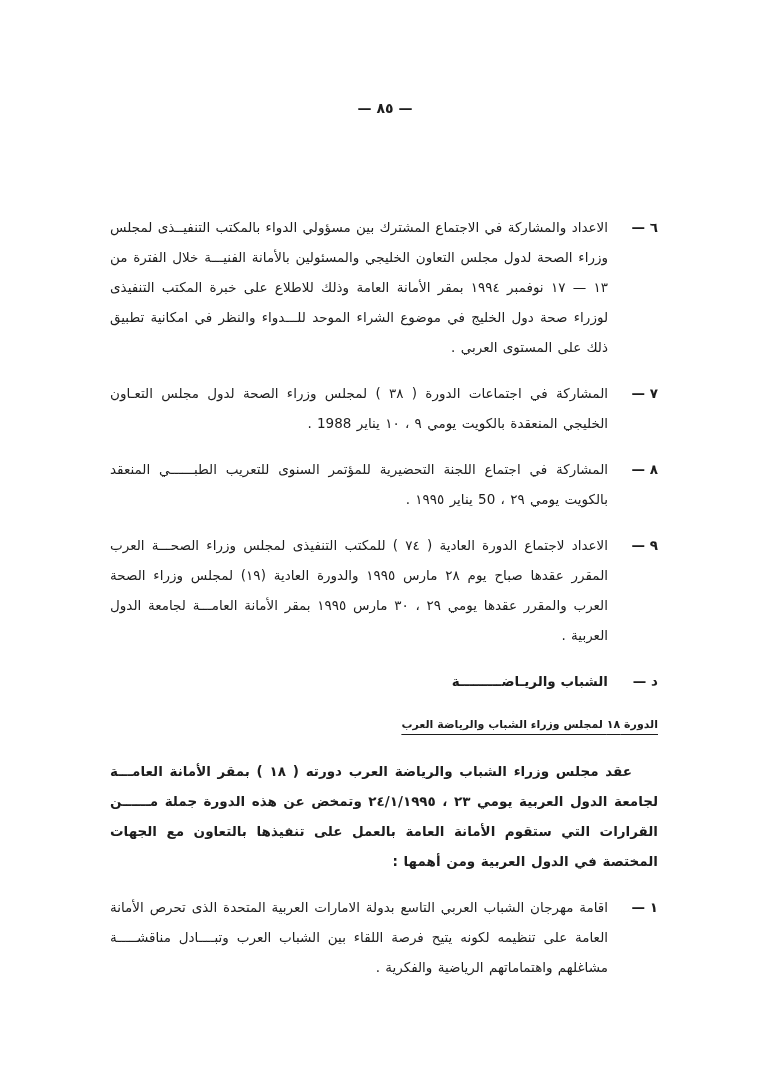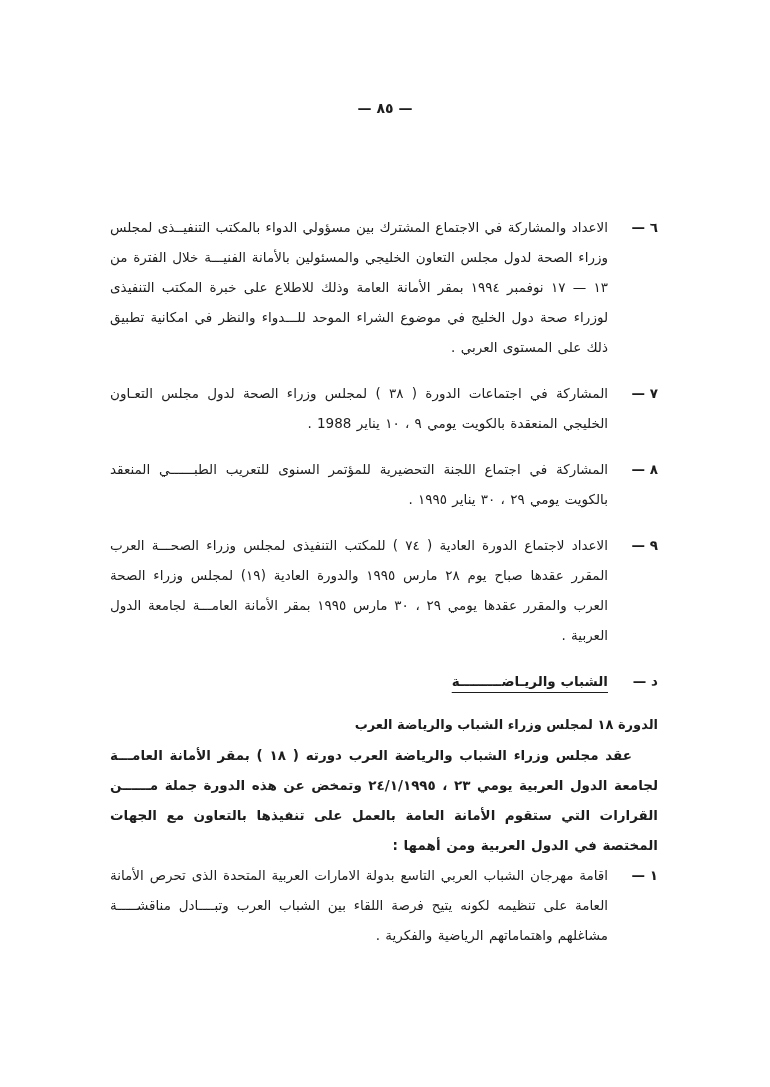--- a/index.html
+++ b/index.html
@@ -54,37 +54,38 @@
   }
   .section-line {
     display: flex;
     margin-top: 14px;
     margin-bottom: 14px;
   }
   .section-title {
     font-size: 13.5px;
     font-weight: 700;
     line-height: 30px;
-    text-decoration: underline;
     text-underline-offset: 6px;
   }
   .subheading {
-    font-size: 13px;
+    font-size: 11px;
     font-weight: 700;
     line-height: 30px;
-    margin-bottom: 0;
+    margin-bottom: 16px;
+    text-decoration: underline;
     text-underline-offset: 6px;
   }
   .paragraph {
     font-size: 13.5px;
     font-weight: 700;
     line-height: 30px;
     text-align: justify;
     text-indent: 26px;
     word-spacing: 1px;
+    margin-bottom: 16px;
   }
 </style>
 </head>
 <body>
 
 <div class="page">
   <div class="page-number">— ٨٥ —</div>
 
   <div class="content">
 
@@ -92,21 +93,21 @@
         <div class="list-item">
           <span class="marker">٦ —</span>
           <p class="item-text">الاعداد والمشاركة في الاجتماع المشترك بين مسؤولي الدواء بالمكتب التنفيــذى لمجلس وزراء الصحة لدول مجلس التعاون الخليجي والمسئولين بالأمانة الفنيـــة خلال الفترة من ١٣ — ١٧ نوفمبر ١٩٩٤ بمقر الأمانة العامة وذلك للاطلاع على خبرة المكتب التنفيذى لوزراء صحة دول الخليج في موضوع الشراء الموحد للـــدواء والنظر في امكانية تطبيق ذلك على المستوى العربي .</p>
         </div>
         <div class="list-item">
           <span class="marker">٧ —</span>
           <p class="item-text">المشاركة في اجتماعات الدورة ( ٣٨ ) لمجلس وزراء الصحة لدول مجلس التعـاون الخليجي المنعقدة بالكويت يومي ٩ ، ١٠ يناير 1988 .</p>
         </div>
         <div class="list-item">
           <span class="marker">٨ —</span>
-          <p class="item-text">المشاركة في اجتماع اللجنة التحضيرية للمؤتمر السنوى للتعريب الطبــــــي المنعقد بالكويت يومي ٢٩ ، ٣٠ يناير ١٩٩٥ .</p>
+          <p class="item-text">المشاركة في اجتماع اللجنة التحضيرية للمؤتمر السنوى للتعريب الطبــــــي المنعقد بالكويت يومي ٢٩ ، 50 يناير ١٩٩٥ .</p>
         </div>
         <div class="list-item">
           <span class="marker">٩ —</span>
           <p class="item-text">الاعداد لاجتماع الدورة العادية ( ٧٤ ) للمكتب التنفيذى لمجلس وزراء الصحـــة العرب المقرر عقدها صباح يوم ٢٨ مارس ١٩٩٥ والدورة العادية (١٩) لمجلس وزراء الصحة العرب والمقرر عقدها يومي ٢٩ ، ٣٠ مارس ١٩٩٥ بمقر الأمانة العامـــة لجامعة الدول العربية .</p>
         </div>
       </div>
 
     <div class="section-line">
       <span class="marker">د —</span>
       <span class="section-title">الشباب والريـاضـــــــــة</span>

